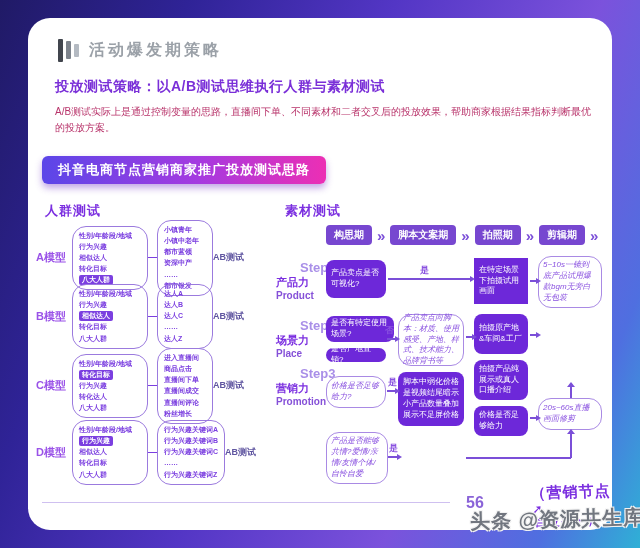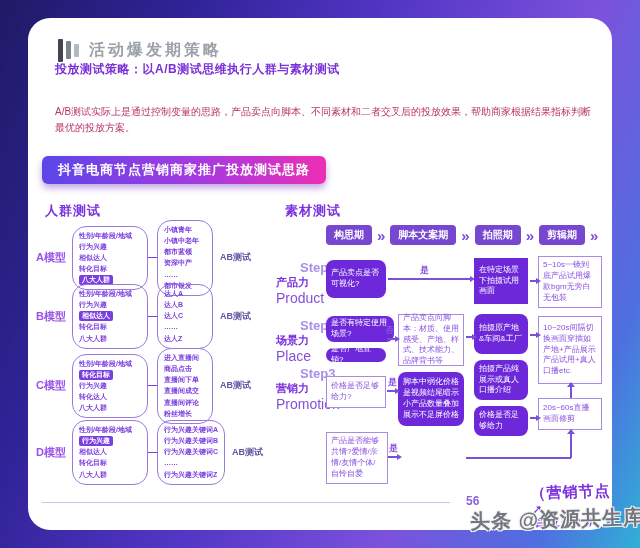--- a/index.html
+++ b/index.html
@@ -12,21 +12,21 @@
 
   
   .hdr { position:absolute; left:30px; top:20px; display:flex; align-items:center; gap:10px; }
   .bars { display:flex; align-items:center; gap:3px; height:24px; }
   .bars i { display:block; width:5px; border-radius:1px; }
   .b1 { height:23px; background:#41454d; }
   .b2 { height:18px; background:#7d838c; }
   .b3 { height:13px; background:#b4bac2; }
   .hdr-title { font-size:16px; color:#9ba1a8; letter-spacing:3px; font-weight:600; }
 
-  .subtitle { position:absolute; left:27px; top:43px; font-size:12px; font-weight:800; color:#7a2fd8; letter-spacing:.5px; }
+  .subtitle { position:absolute; left:27px; top:60px; font-size:14px; font-weight:800; color:#7a2fd8; letter-spacing:.5px; }
   .bodytext { position:absolute; left:27px; top:86px; width:540px; font-size:10px; line-height:1.6; color:#b8336a; }
 
   .banner { position:absolute; left:14px; top:138px; padding:5px 16px; border-radius:6px;
     background:linear-gradient(90deg,#5b46e8 0%,#a53ae0 55%,#ec2fb4 100%);
     color:#fff; font-size:13px; font-weight:800; letter-spacing:1px;
     box-shadow:0 4px 7px rgba(120,60,200,.45); }
 
   .sec-h { position:absolute; font-size:13px; font-weight:800; color:#7b2fe0; letter-spacing:1px; }
   .sec-people { left:17px; top:184px; }
   .sec-material { left:257px; top:184px; }
@@ -34,48 +34,48 @@
   
   .model { position:absolute; left:8px; display:flex; align-items:center; }
   .mlabel { width:36px; font-size:11px; font-weight:800; color:#9a52e8; }
   .bracket { border:1px solid #9b7ade; border-radius:14px; padding:4px 6px;
     display:flex; flex-direction:column; gap:1px; }
   .bracket .dim { font-size:7px; line-height:1.45; font-weight:700; color:#7b3fe0; white-space:nowrap; }
   .bracket .dim.hl { background:#7b3fe0; color:#fff; border-radius:2px; padding:0 3px; align-self:flex-start; }
   .dims { width:76px; }
   .conn { width:9px; height:1px; background:#7b3fe0; }
   .vars { min-width:56px; }
-  .ab { margin-left:7px; font-size:9px; font-weight:700; color:#5f55a0; white-space:nowrap; }
+  .ab { font-size:9px; font-weight:700; color:#5f55a0; white-space:nowrap; }
 
   
   .stages { position:absolute; left:298px; top:207px; display:flex; align-items:center; gap:5px; }
   .stage-pill { background:#7747d0; color:#fff; font-size:10px; font-weight:800; padding:3px 8px; border-radius:4px; white-space:nowrap; }
   .chev { color:#7b4fd8; font-size:15px; font-weight:800; line-height:1; }
 
   .step { position:absolute; left:248px; width:52px; line-height:1.25; }
   .step .s { display:block; color:#a98fe8; font-size:13px; font-weight:700;margin-left:24px; }
   .step .n { display:block; color:#7b2fe0; font-size:11px; font-weight:800; }
-  .step .e { display:block; color:#8550d8; font-size:14px; font-weight:400; }
+  .step .e { display:block; color:#8550d8; font-size:10px; font-weight:700; }
 
   .pbox, .obox { position:absolute; font-size:8px; line-height:1.35; display:flex; align-items:center; }
   .pbox { background:#6d28d9; color:#fff; border-radius:8px; padding:3px 5px; }
-  .obox { border:1px solid #a98ae4; color:#8a52e0; background:#fff; border-radius:0; padding:14px 4px; }
+  .obox { border:1px solid #a98ae4; color:#8a52e0; background:#fff; border-radius:13px; padding:14px 4px;font-style:italic; }
 
   
   .ln-h { position:absolute; height:1.5px; background:#7b4fd8; }
   .ln-h.ah::after { content:''; position:absolute; right:-5px; top:-2.5px;
     border-left:5px solid #7b4fd8; border-top:3.5px solid transparent; border-bottom:3.5px solid transparent; }
   .ln-v { position:absolute; width:1.5px; background:#7b4fd8; }
   .ln-v.au::before { content:''; position:absolute; top:-4px; left:-3px;
     border-bottom:5px solid #7b4fd8; border-left:4px solid transparent; border-right:4px solid transparent; }
   .flow-label { position:absolute; color:#8a52e0; font-size:9px; font-weight:700; }
 
   
   .divider { position:absolute; left:14px; top:484px; width:408px; height:1px; background:#cfc0f0; }
-  .pagenum { position:absolute; left:438px; top:476px; font-size:12px; font-weight:700; color:#8a63d8; }
+  .pagenum { position:absolute; left:438px; top:476px; font-size:16px; font-weight:700; color:#8a63d8; }
   .logo { position:absolute; left:503px; top:466px; color:#7b2fe0; transform:rotate(-2deg); line-height:1.05; }
   .logo .row1 { font-size:15px; font-weight:900; letter-spacing:1px; }
   .logo .paren { font-weight:900; }
   .logo .arr { font-size:14px; font-weight:900; }
   .logo .row2 { font-size:11px; font-weight:900; letter-spacing:2px; margin-left:4px; }
   .logo .wave { font-size:11px; font-weight:900; }
   .watermark { position:absolute; left:470px; top:506px; z-index:9; font-size:20px; font-weight:900;
     color:#71767f; letter-spacing:1px; transform:rotate(-1.5deg); white-space:nowrap;
     text-shadow:1px 1px 0 #f2f2f2,-1px -1px 0 #f2f2f2,1px -1px 0 #f2f2f2,-1px 1px 0 #f2f2f2; }
 </style>
@@ -88,21 +88,21 @@
     <div class="hdr">
       <span class="bars">
           <i class="b1"></i>
           <i class="b2"></i>
           <i class="b3"></i>
         </span>
       <span class="hdr-title">活动爆发期策略</span>
     </div>
 
     <div class="subtitle">投放测试策略：以A/B测试思维执行人群与素材测试</div>
-    <div class="bodytext">A/B测试实际上是通过控制变量的思路，产品卖点向脚本、不同素材和二者交叉后的投放效果，帮助商家根据结果指标判断最优的投放方案。</div>
+    <div class="bodytext">A/B测试实际上是通过控制变量的思路，直播间下单、不同素材和二者交叉后的投放效果，帮助商家根据结果指标判断最优的投放方案。</div>
 
     <div class="banner">抖音电商节点营销商家推广投放测试思路</div>
 
     <div class="sec-h sec-people">人群测试</div>
     <div class="sec-h sec-material">素材测试</div>
 
     <div class="model" style="top:202px">
       <span class="mlabel">A模型</span>
       <div class="bracket dims">
         <span class="dim">性别/年龄段/地域</span>
@@ -215,21 +215,20 @@
     <div class="pbox" style="left:446px;top:240px;width:54px;height:46px;border-radius:0">在特定场景下拍摄试用画面</div>
     <div class="obox" style="left:510px;top:238px;width:64px;height:52px">5~10s一镜到底产品试用爆款bgm无旁白无包装</div>
     <span class="flow-label" style="left:392px;top:246px">是</span>
     <span class="ln-h ah" style="left:360px;top:260px;width:82px"></span>
     <span class="ln-h ah" style="left:502px;top:262px;width:6px"></span>
 
     <div class="pbox" style="left:298px;top:298px;width:68px;height:26px">是否有特定使用场景?</div>
     <div class="pbox" style="left:298px;top:330px;width:60px;height:14px">是否产地直销?</div>
     <div class="obox" style="left:370px;top:296px;width:66px;height:52px">产品卖点向脚本：材质、使用感受、产地、样式、技术能力、品牌背书等</div>
     <div class="pbox" style="left:446px;top:296px;width:54px;height:40px">拍摄原产地&amp;车间&amp;工厂</div>
-    <div class="obox" style="left:510px;top:298px;width:64px;height:68px">10~20s间隔切换画面穿插如产地+产品展示产品试用+真人口播etc.</div>
     <span class="flow-label" style="left:357px;top:306px">否</span>
     <span class="ln-h ah" style="left:359px;top:320px;width:8px"></span>
     <span class="ln-h ah" style="left:438px;top:318px;width:6px"></span>
     <span class="ln-h ah" style="left:502px;top:316px;width:6px"></span>
 
     <div class="pbox" style="left:446px;top:342px;width:54px;height:40px">拍摄产品纯展示或真人口播介绍</div>
     <div class="pbox" style="left:446px;top:388px;width:54px;height:30px">价格是否足够给力</div>
     <div class="obox" style="left:510px;top:380px;width:64px;height:32px">20s~60s直播画面修剪</div>
     <span class="ln-h ah" style="left:502px;top:399px;width:6px"></span>
     <span class="ln-v au" style="left:542px;top:368px;height:12px"></span>

